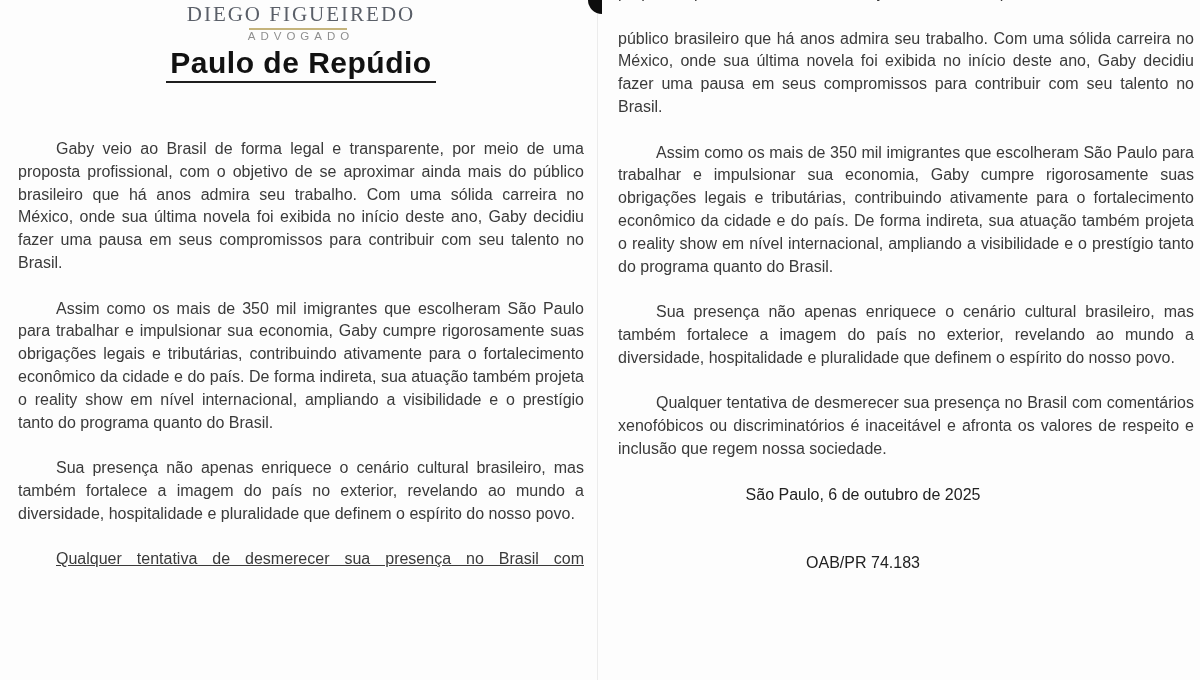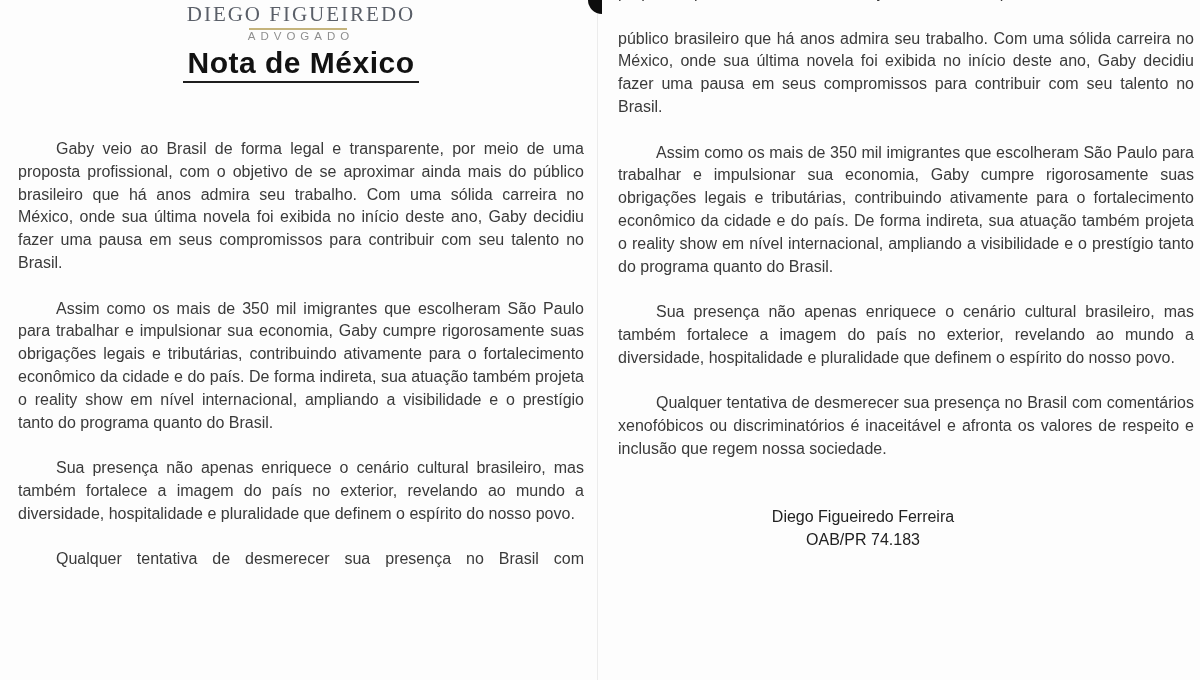--- a/index.html
+++ b/index.html
@@ -29,21 +29,21 @@
   }
 
   
   .flow { position:absolute; left:0; right:0; font-size:16px; line-height:22.8px; }
   .flow-left  { top:138px; }
   .flow-right { top:-18px; }
   .para { margin:0 0 22.8px 0; text-align:justify; text-indent:38px; }
   .para.no-indent { text-indent:0; }
   .para b { font-weight:700; color:var(--bold_text,#141414); }
   .clipped-line { margin:0 0 22.8px 0; text-align:justify; text-align-last:justify; }
-  .clipped-line.indented { text-indent:38px; }
+  .clipped-line.indented { text-indent:38px;text-decoration:underline; }
 
   
   .closing { width:490px; text-align:center; color:#222222; }
   .closing .date-line { margin:0 0 0 0; }
   .signature-block { margin-top:45.6px; }
   .signature-block div { line-height:22.8px; }
 
   
   .seam { position:absolute; left:597px; top:0; width:1px; height:680px; background:#ececec; }
   .corner-artifact {
@@ -57,21 +57,21 @@
 <div class="canvas">
 
   <div class="page page-left">
     <div class="letterhead">
       <div class="brand-name">DIEGO FIGUEIREDO</div>
       <div class="brand-sub">
         <span class="accent-line"></span>
         <span class="brand-subtitle">ADVOGADO</span>
       </div>
       <div>
-        <span class="doc-title">Nota de México</span>
+        <span class="doc-title">Paulo de Repúdio</span>
       </div>
     </div>
 
     <div class="flow flow-left">
       <div>
           <p class="para">Gaby veio ao Brasil de forma legal e transparente, por meio de uma proposta profissional, com o objetivo de se aproximar ainda mais do público brasileiro que há anos admira seu trabalho. Com uma sólida carreira no México, onde sua última novela foi exibida no início deste ano, Gaby decidiu fazer uma pausa em seus compromissos para contribuir com seu talento no Brasil.</p>
           <p class="para">Assim como os mais de 350 mil imigrantes que escolheram São Paulo para trabalhar e impulsionar sua economia, Gaby cumpre rigorosamente suas obrigações legais e tributárias, contribuindo ativamente para o fortalecimento econômico da cidade e do país. De forma indireta, sua atuação também projeta o reality show em nível internacional, ampliando a visibilidade e o prestígio tanto do programa quanto do Brasil.</p>
           <p class="para">Sua presença não apenas enriquece o cenário cultural brasileiro, mas também fortalece a imagem do país no exterior, revelando ao mundo a diversidade, hospitalidade e pluralidade que definem o espírito do nosso povo.</p>
         </div>
       <p class="clipped-line indented">Qualquer tentativa de desmerecer sua presença no Brasil com</p>
@@ -85,20 +85,20 @@
     <div class="flow flow-right">
       <p class="clipped-line">proposta profissional, com o objetivo de se aproximar ainda mais do</p>
       <div>
           <p class="para no-indent">público brasileiro que há anos admira seu trabalho. Com uma sólida carreira no México, onde sua última novela foi exibida no início deste ano, Gaby decidiu fazer uma pausa em seus compromissos para contribuir com seu talento no Brasil.</p>
           <p class="para">Assim como os mais de 350 mil imigrantes que escolheram São Paulo para trabalhar e impulsionar sua economia, Gaby cumpre rigorosamente suas obrigações legais e tributárias, contribuindo ativamente para o fortalecimento econômico da cidade e do país. De forma indireta, sua atuação também projeta o reality show em nível internacional, ampliando a visibilidade e o prestígio tanto do programa quanto do Brasil.</p>
           <p class="para">Sua presença não apenas enriquece o cenário cultural brasileiro, mas também fortalece a imagem do país no exterior, revelando ao mundo a diversidade, hospitalidade e pluralidade que definem o espírito do nosso povo.</p>
           <p class="para">Qualquer tentativa de desmerecer sua presença no Brasil com comentários xenofóbicos ou discriminatórios é inaceitável e afronta os valores de respeito e inclusão que regem nossa sociedade.</p>
         </div>
 
       <div class="closing">
+        <p class="date-line">São Paulo, 6 de outubro de 2025</p>
         <div class="signature-block">
-          <div>Diego Figueiredo Ferreira</div>
           <div>OAB/PR 74.183</div>
         </div>
       </div>
     </div>
   </div>
 </div>
 
 </body></html>

